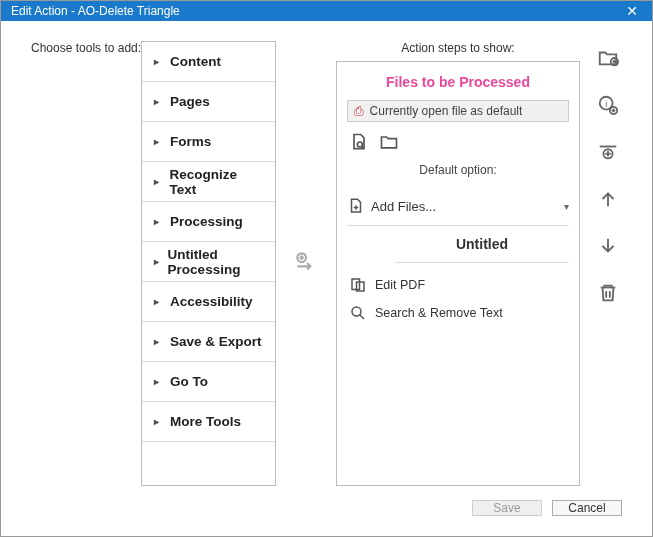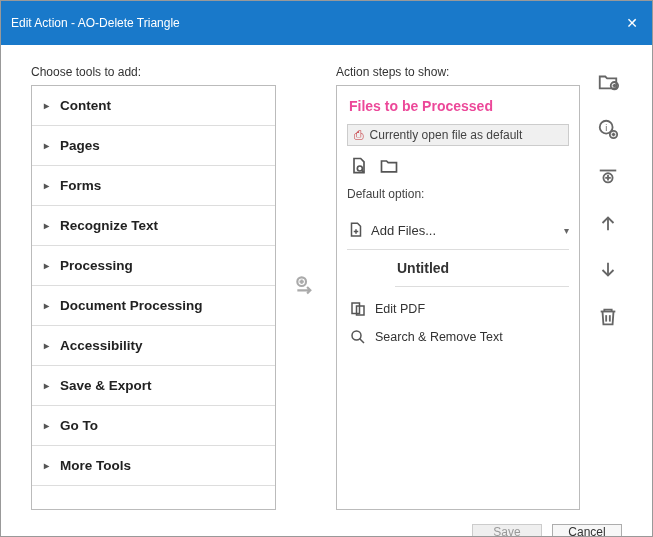--- a/index.html
+++ b/index.html
@@ -10,21 +10,21 @@
     background: #fff;
     color: #333;
     width: 653px;
     height: 537px;
     overflow: hidden;
     border: 1px solid #999;
   }
   .titlebar {
     background: #1979ca;
     color: #fff;
-    height: 44px;
+    height: 20px;
     display: flex;
     align-items: center;
     padding: 0 0 0 10px;
     font-size: 12px;
   }
   .titlebar .title { flex: 1; }
   .titlebar .close {
     width: 40px;
     height: 28px;
     display: flex;
@@ -37,21 +37,21 @@
     display: flex;
     flex-direction: column;
     height: calc(100% - 28px);
   }
   .columns {
     display: flex;
     gap: 0;
     flex: 1;
     min-height: 0;
   }
-  .col-left { width: 245px; display:flex; flex-direction:column;}
+  .col-left { width: 245px; display:flex; flex-direction:row;}
   .col-mid  { width: 60px; display:flex; align-items:center; justify-content:center;}
   .col-right{ flex: 1; display:flex;}
   .section-label {
     font-size: 12px;
     color: #333;
     margin-bottom: 6px;
   }
   .tools-box {
     border: 1px solid #bbb;
     flex: 1;
@@ -72,21 +72,21 @@
     width: 10px;
     font-size: 10px;
     color: #555;
     margin-right: 6px;
   }
   .add-arrow {
     color: #aaa;
   }
   .add-arrow svg { width: 26px; height: 26px; }
   .right-wrap { display:flex; flex:1; gap:14px;}
-  .right-main { flex:1; display:flex; flex-direction:column;}
+  .right-main { flex:1; display:flex; flex-direction:column;text-align:center;}
   .steps-box {
     border: 1px solid #bbb;
     flex: 1;
     padding: 8px 10px;
     overflow:hidden;
   }
   .panel-head {
     font-weight: 700;
     font-size: 14px;
     color: #ec4899;
@@ -217,21 +217,21 @@
         <div class="tool-row">
           <span class="chev">▸</span>
           <span>Recognize Text</span>
         </div>
         <div class="tool-row">
           <span class="chev">▸</span>
           <span>Processing</span>
         </div>
         <div class="tool-row">
           <span class="chev">▸</span>
-          <span>Document Processing</span>
+          <span>Untitled Processing</span>
         </div>
         <div class="tool-row">
           <span class="chev">▸</span>
           <span>Accessibility</span>
         </div>
         <div class="tool-row">
           <span class="chev">▸</span>
           <span>Save &amp; Export</span>
         </div>
         <div class="tool-row">

